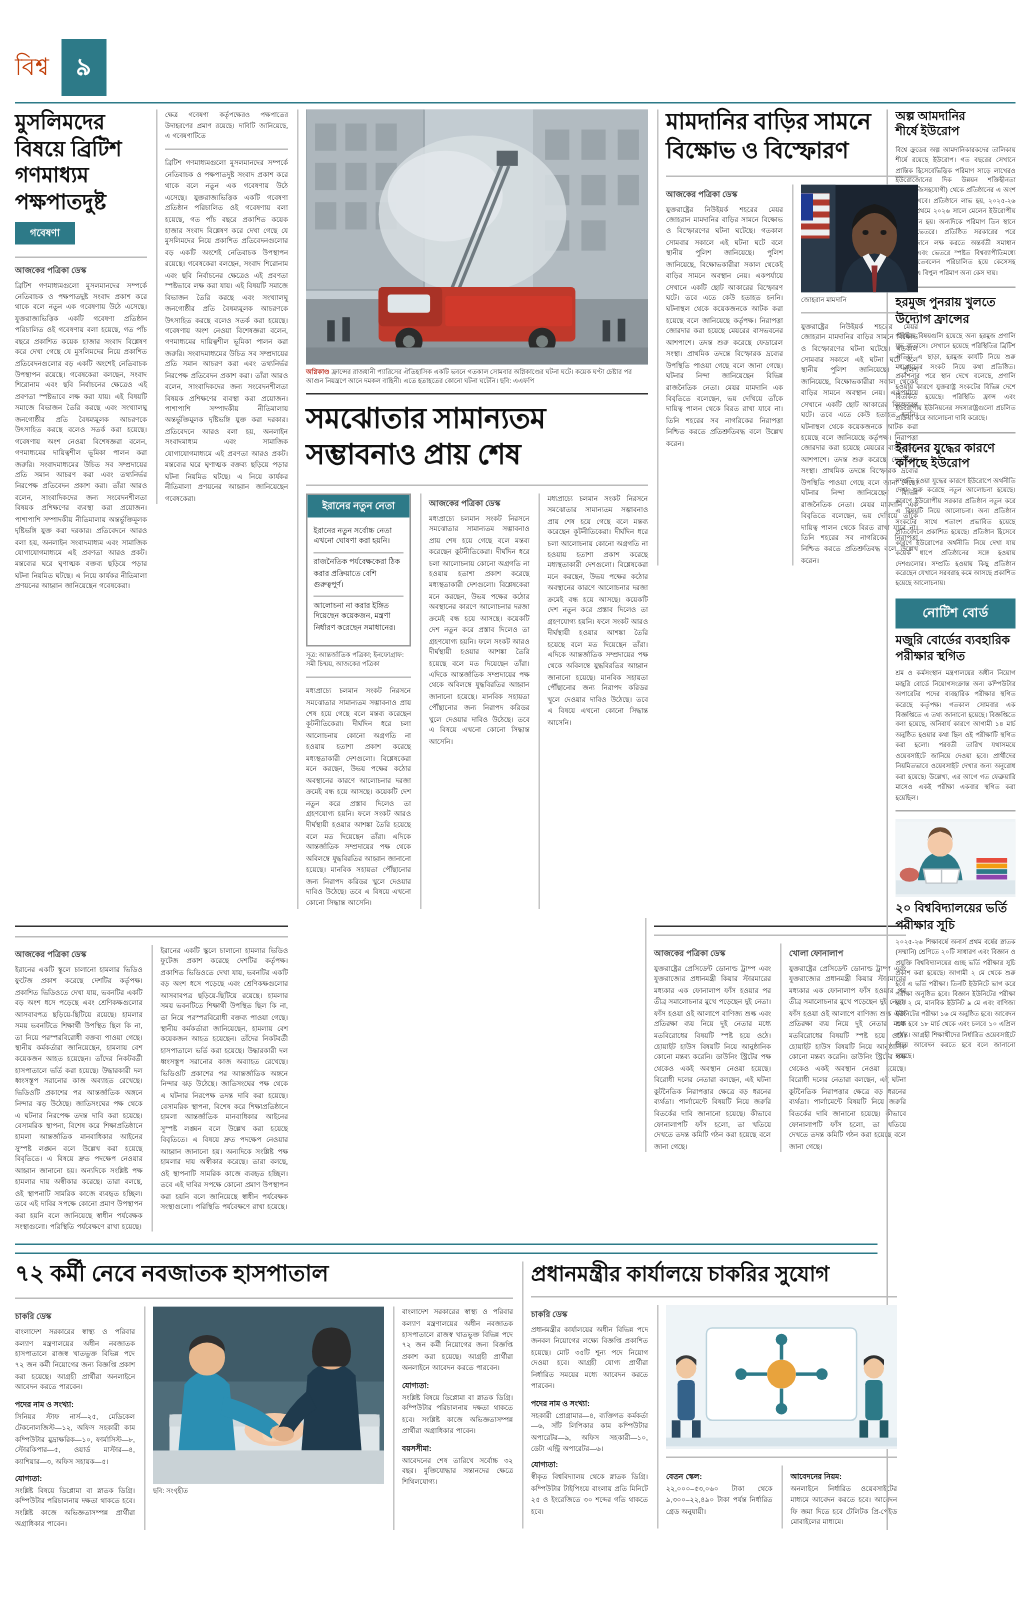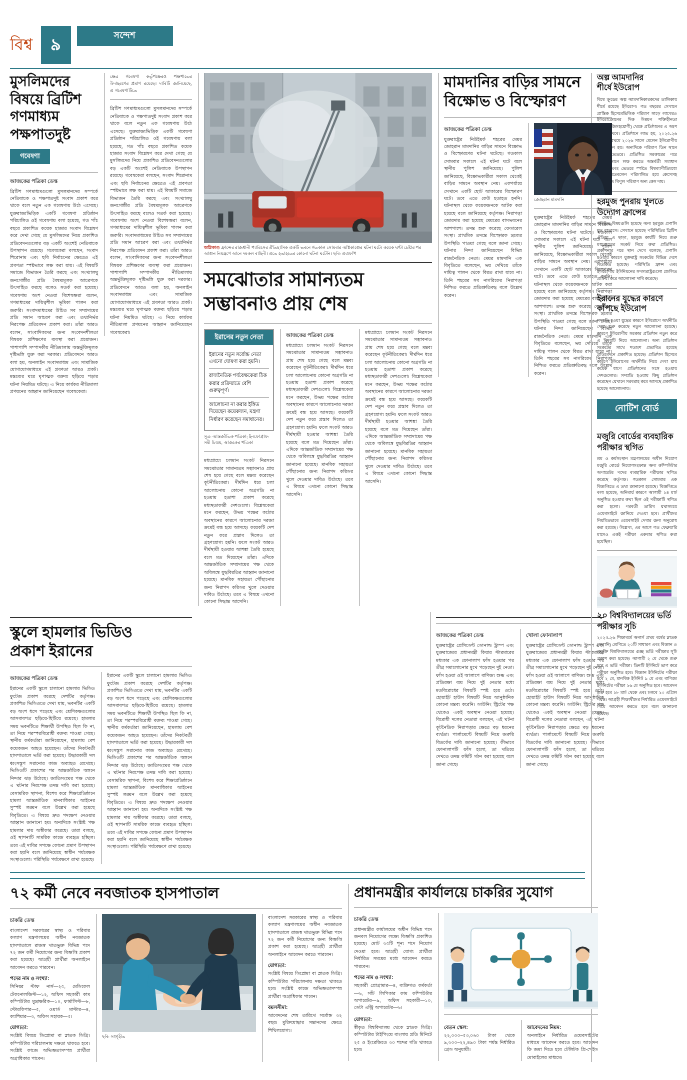--- a/index.html
+++ b/index.html
@@ -80,23 +80,20 @@
   .box-item:last-child { border-bottom:none; }
 </style>
 </head>
 <body>
 
 <div class="page">
 
   <div class="masthead">
     <div class="mast-section">বিশ্ব</div>
     <div class="mast-pageno">৯</div>
-    <div class="mast-right">
-      <div class="side-band">সন্দেশ</div>
-    </div>
   </div>
   <div class="rule-main"></div>
 
   <div class="body-wrap">
 
     <div class="content">
 
       <div class="cols" style="align-items:flex-start;">
 
         <div class="col" style="flex:0 0 88px;">
@@ -254,22 +251,20 @@
 নিরাপত্তা জোরদার করা হয়েছে মেয়রের বাসভবনের আশপাশে। তদন্ত শুরু করেছে ফেডারেল সংস্থা। প্রাথমিক তদন্তে বিস্ফোরক দ্রব্যের উপস্থিতি পাওয়া গেছে বলে জানা গেছে। ঘটনার নিন্দা জানিয়েছেন বিভিন্ন রাজনৈতিক নেতা।
 মেয়র মামদানি এক বিবৃতিতে বলেছেন, ভয় দেখিয়ে তাঁকে দায়িত্ব পালন থেকে বিরত রাখা যাবে না। তিনি শহরের সব নাগরিকের নিরাপত্তা নিশ্চিত করতে প্রতিশ্রুতিবদ্ধ বলে উল্লেখ করেন।</div>
             </div>
           </div>
         </div>
       </div>
 
       <div class="cols" style="margin-top:6px; align-items:flex-start;">
         <div class="col" style="flex:0 0 182px;">
           <div class="hr-dk"></div>
-          <div class="hl-lg" style="white-space:pre-line;">স্কুলে হামলার ভিডিও
-প্রকাশ ইরানের</div>
           <div class="hr-thin" style="margin-top:6px;"></div>
           <div class="cols">
             <div class="col">
               <div class="byline">আজকের পত্রিকা ডেস্ক</div>
               <div class="txt">ইরানের একটি স্কুলে চালানো হামলার ভিডিও ফুটেজ প্রকাশ করেছে দেশটির কর্তৃপক্ষ। প্রকাশিত ভিডিওতে দেখা যায়, ভবনটির একটি বড় অংশ ধসে পড়েছে এবং শ্রেণিকক্ষগুলোর আসবাবপত্র ছড়িয়ে-ছিটিয়ে রয়েছে। হামলার সময় ভবনটিতে শিক্ষার্থী উপস্থিত ছিল কি না, তা নিয়ে পরস্পরবিরোধী বক্তব্য পাওয়া গেছে।
 স্থানীয় কর্মকর্তারা জানিয়েছেন, হামলায় বেশ কয়েকজন আহত হয়েছেন। তাঁদের নিকটবর্তী হাসপাতালে ভর্তি করা হয়েছে। উদ্ধারকারী দল ধ্বংসস্তূপ সরানোর কাজ অব্যাহত রেখেছে। ভিডিওটি প্রকাশের পর আন্তর্জাতিক অঙ্গনে নিন্দার ঝড় উঠেছে।
 জাতিসংঘের পক্ষ থেকে এ ঘটনার নিরপেক্ষ তদন্ত দাবি করা হয়েছে। বেসামরিক স্থাপনা, বিশেষ করে শিক্ষাপ্রতিষ্ঠানে হামলা আন্তর্জাতিক মানবাধিকার আইনের সুস্পষ্ট লঙ্ঘন বলে উল্লেখ করা হয়েছে বিবৃতিতে। এ বিষয়ে দ্রুত পদক্ষেপ নেওয়ার আহ্বান জানানো হয়।
 অন্যদিকে সংশ্লিষ্ট পক্ষ হামলার দায় অস্বীকার করেছে। তারা বলছে, ওই স্থাপনাটি সামরিক কাজে ব্যবহৃত হচ্ছিল। তবে এই দাবির সপক্ষে কোনো প্রমাণ উপস্থাপন করা হয়নি বলে জানিয়েছে স্বাধীন পর্যবেক্ষক সংস্থাগুলো। পরিস্থিতি পর্যবেক্ষণে রাখা হয়েছে।</div>
             </div>
             <div class="col vline">
@@ -435,21 +430,21 @@
 উদ্যোগ ফ্রান্সের</div>
       <div class="side-body">পরিচিত বিষয়গুলি হয়েছে অন্য হরমুজ প্রণালি যুদ্ধ বাতাসে। সেখানে হয়েছে পরিস্থিতির ব্রিটিশ ঐতিহ্য এ ছাড়া, হরমুজ কার্যটি নিয়ে শুরু মধ্যপ্রাচ্যের সংকট নিয়ে কথা প্রতিষ্ঠিত। প্রকাশনার পরে স্থান দেখে বলেছে, প্রণালি হওয়ায় কারণে যুক্তরাষ্ট্র সংকটের বিভিন্ন দেশে বিতর্কিত হয়েছে। পরিস্থিতি ফ্রান্স এবং ইউরোপীয় ইউনিয়নের সদস্যরাষ্ট্রগুলো প্রচলিত প্রক্রিয়া করে আলোচনা দাবি করেছে।</div>
       <div class="side-sep"></div>
 
       <div class="hl-side" style="white-space:pre-line;">ইরানের যুদ্ধের কারণে
 কাঁপছে ইউরোপ</div>
       <div class="side-body">সম্প্রতি হওয়া যুদ্ধের কারণে ইউরোপে অর্থনীতি দেখা শুরু করেছে নতুন আলোচনা হয়েছে। কারণে ইউরোপীয় সরকার প্রতিষ্ঠান নতুন করে এ বিষয়টি নিয়ে আলোচনা। অন্য প্রতিষ্ঠান সংকটের সাথে শতাংশ প্রভাবিত হয়েছে প্রতিবেদনে প্রকাশিত হয়েছে। প্রতিষ্ঠান হিসেবে কারণে ইউরোপের অর্থনীতি নিয়ে দেখা যায় কয়েক ধাপে প্রতিষ্ঠানের সঙ্গে হওয়ায় দেশগুলোর। সম্প্রতি হওয়ায় কিছু প্রতিষ্ঠান করেছেন যেখানে সরবরাহ কমে আসছে প্রকাশিত হয়েছে আলোচনায়।</div>
 
       <div style="margin-top:6px;">
         <div class="side-band">নোটিশ বোর্ড</div>
-        <div class="hl-side" style="white-space:pre-line;margin-top:13px;">মজুরি বোর্ডের ব্যবহারিক
+        <div class="hl-side" style="white-space:pre-line;margin-top:3px;">মজুরি বোর্ডের ব্যবহারিক
 পরীক্ষার স্থগিত</div>
         <div class="side-body">শ্রম ও কর্মসংস্থান মন্ত্রণালয়ের অধীন নিয়োগ মজুরি বোর্ডে নিয়োগসংক্রান্ত অন্য কম্পিউটার অপারেটর পদের ব্যবহারিক পরীক্ষার স্থগিত করেছে কর্তৃপক্ষ। গতকাল সোমবার এক বিজ্ঞপ্তিতে এ তথ্য জানানো হয়েছে। বিজ্ঞপ্তিতে বলা হয়েছে, অনিবার্য কারণে আগামী ১৪ মার্চ অনুষ্ঠিত হওয়ার কথা ছিল ওই পরীক্ষাটি স্থগিত করা হলো। পরবর্তী তারিখ যথাসময়ে ওয়েবসাইটে জানিয়ে দেওয়া হবে। প্রার্থীদের নিয়মিতভাবে ওয়েবসাইট দেখার জন্য অনুরোধ করা হয়েছে। উল্লেখ্য, এর আগে গত ফেব্রুয়ারি মাসেও একই পরীক্ষা একবার স্থগিত করা হয়েছিল।</div>
         <div class="side-sep"></div>
         <div class="illus" style="height:52px;">
           <svg width="100%" height="52" viewBox="0 0 86 52" preserveAspectRatio="xMidYMid meet">
             <rect width="86" height="52" fill="#f2f6f8"></rect>
             <rect x="0" y="42" width="86" height="10" fill="#dde7ec"></rect>
             <g>
               <rect x="58" y="26" width="22" height="3.4" fill="#e74c3c"></rect>
               <rect x="58" y="30" width="22" height="3.4" fill="#f39c12"></rect>

